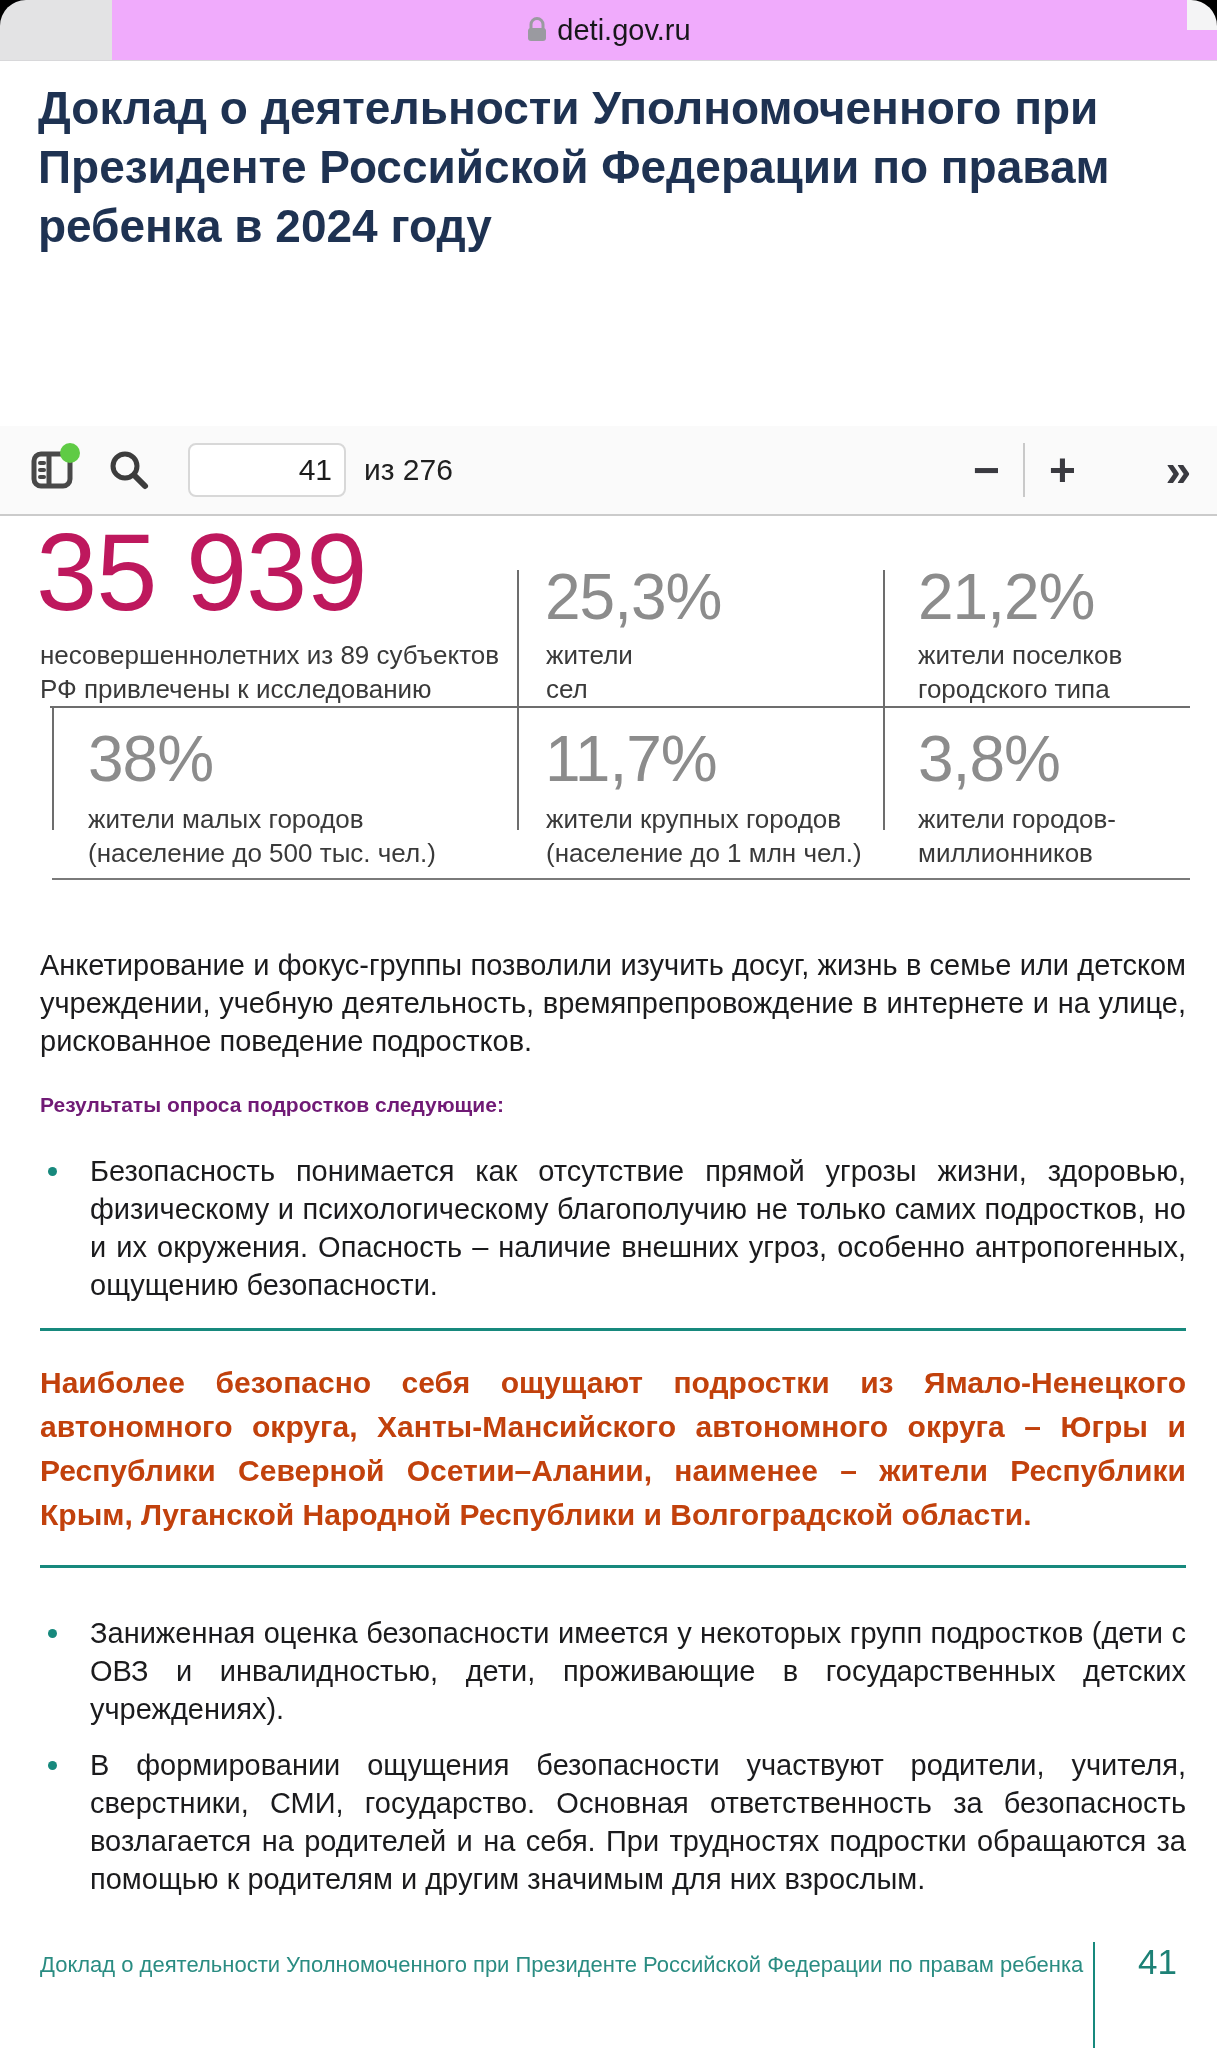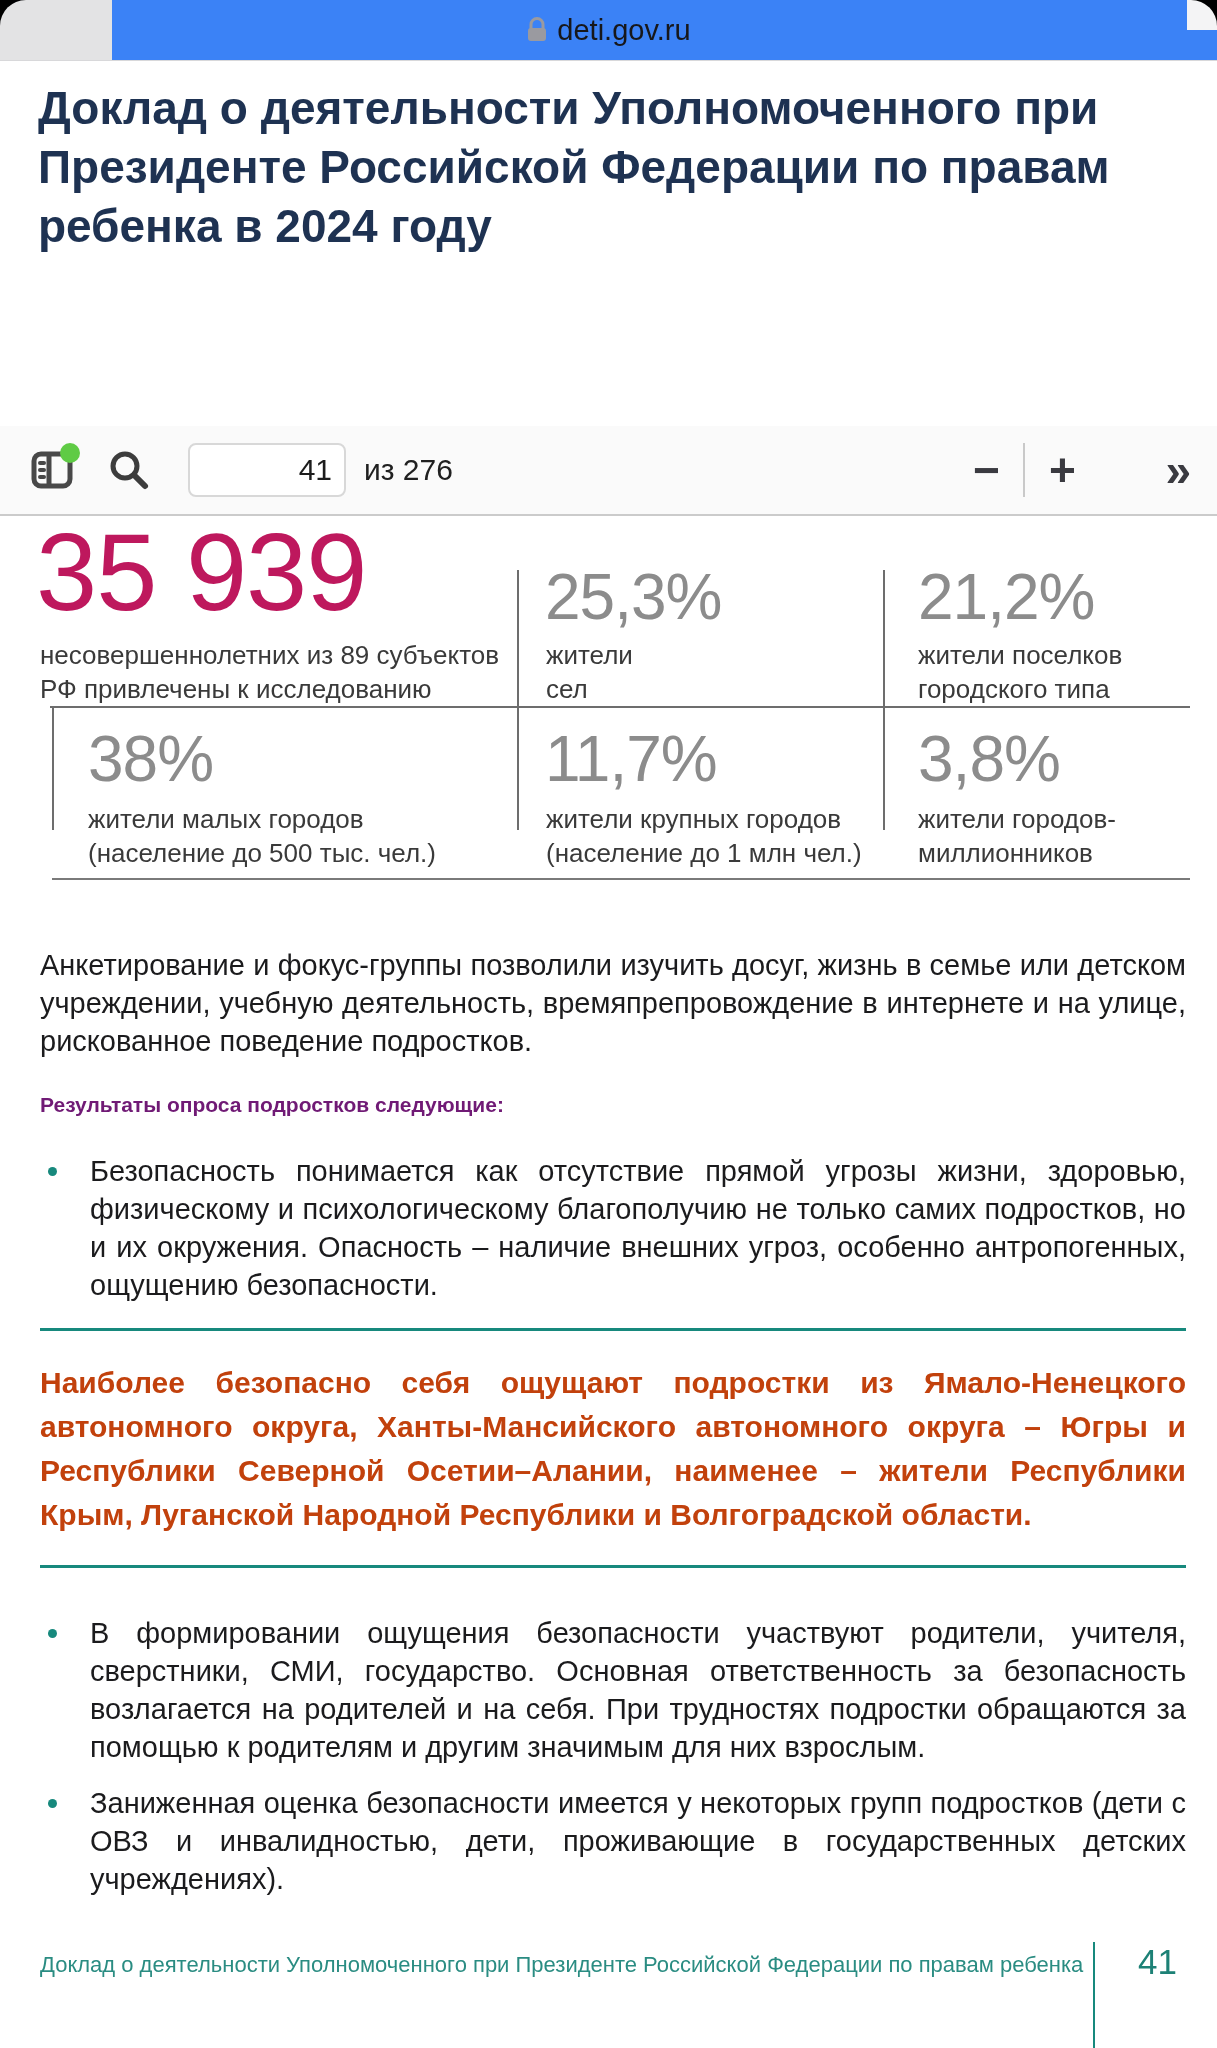--- a/index.html
+++ b/index.html
@@ -7,21 +7,21 @@
     position:relative;
     width:1217px;height:2048px;
     background:#ffffff;
     font-family:"Liberation Sans", sans-serif;
     overflow:hidden;
   }
   
   .url-bar{
     position:relative;
     width:100%;height:60px;
-    background:#3b82f6;
+    background:#f0abfc;
     border-bottom:1px solid #d8d8da;
     display:flex;align-items:center;justify-content:center;
   }
   .url-bar-left-seg{
     position:absolute;left:0;top:0;width:112px;height:60px;
     background:#e3e3e4;
   }
   .corner{position:absolute;top:0;width:30px;height:30px;background:#000;z-index:5;}
   .corner.left{left:0;}
   .corner.right{right:0;}
@@ -190,24 +190,24 @@
 
   <hr class="teal-rule">
 
   <p class="highlight">Наиболее безопасно себя ощущают подростки из Ямало-Ненецкого автономного округа, Ханты-Мансийского автономного округа – Югры и Республики Северной Осетии–Алании, наименее – жители Республики Крым, Луганской Народной Республики и Волгоградской области.</p>
 
   <hr class="teal-rule rule-2">
 
   <div class="bullets bullets-lower">
     <div class="bullet">
       <span class="dot"></span>
-      <span class="bullet-text">В формировании ощущения безопасности участвуют родители, учителя, сверстники, СМИ, государство. Основная ответственность за безопасность возлагается на родителей и на себя. При трудностях подростки обращаются за помощью к родителям и другим значимым для них взрослым.</span>
+      <span class="bullet-text">Заниженная оценка безопасности имеется у некоторых групп подростков (дети с ОВЗ и инвалидностью, дети, проживающие в государственных детских учреждениях).</span>
     </div>
     <div class="bullet">
       <span class="dot"></span>
-      <span class="bullet-text">Заниженная оценка безопасности имеется у некоторых групп подростков (дети с ОВЗ и инвалидностью, дети, проживающие в государственных детских учреждениях).</span>
+      <span class="bullet-text">В формировании ощущения безопасности участвуют родители, учителя, сверстники, СМИ, государство. Основная ответственность за безопасность возлагается на родителей и на себя. При трудностях подростки обращаются за помощью к родителям и другим значимым для них взрослым.</span>
     </div>
   </div>
 </div>
 
 <div class="footer-text">Доклад о деятельности Уполномоченного при Президенте Российской Федерации по правам ребенка</div>
 <div class="footer-line"></div>
 <div class="footer-page">41</div>
 
 </body></html>

